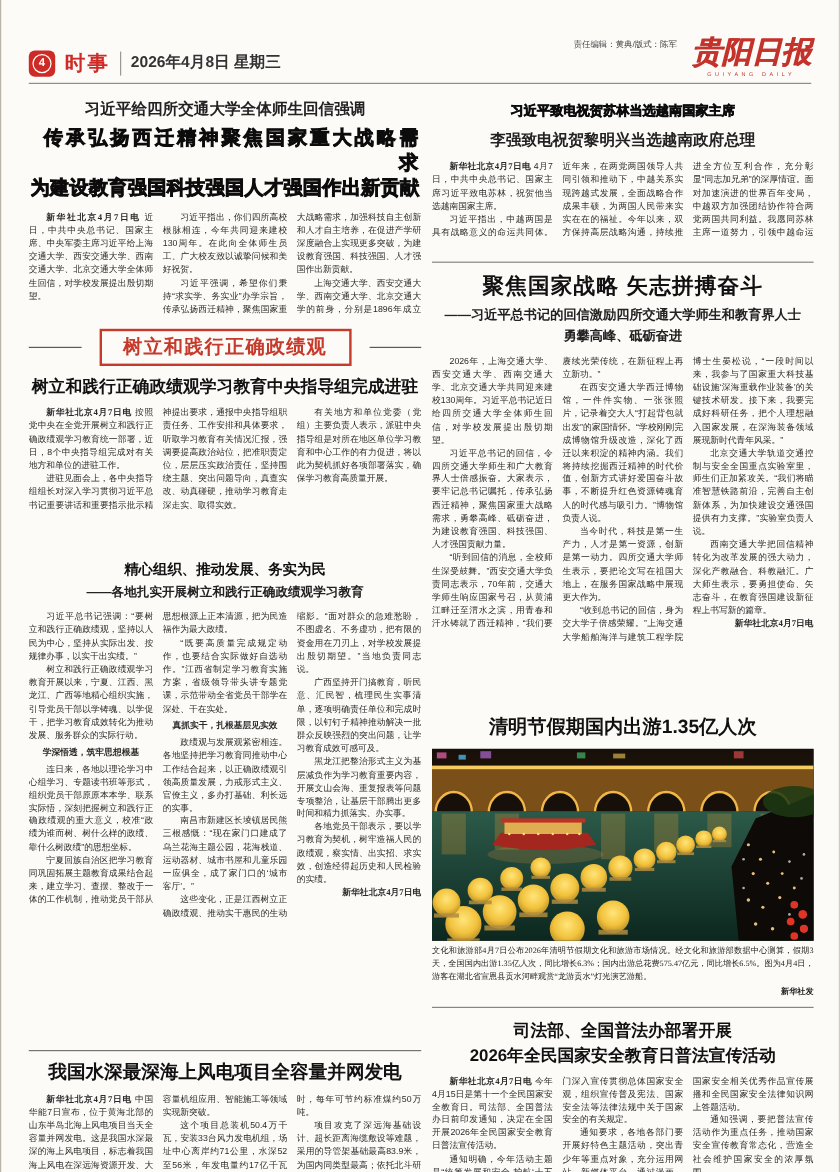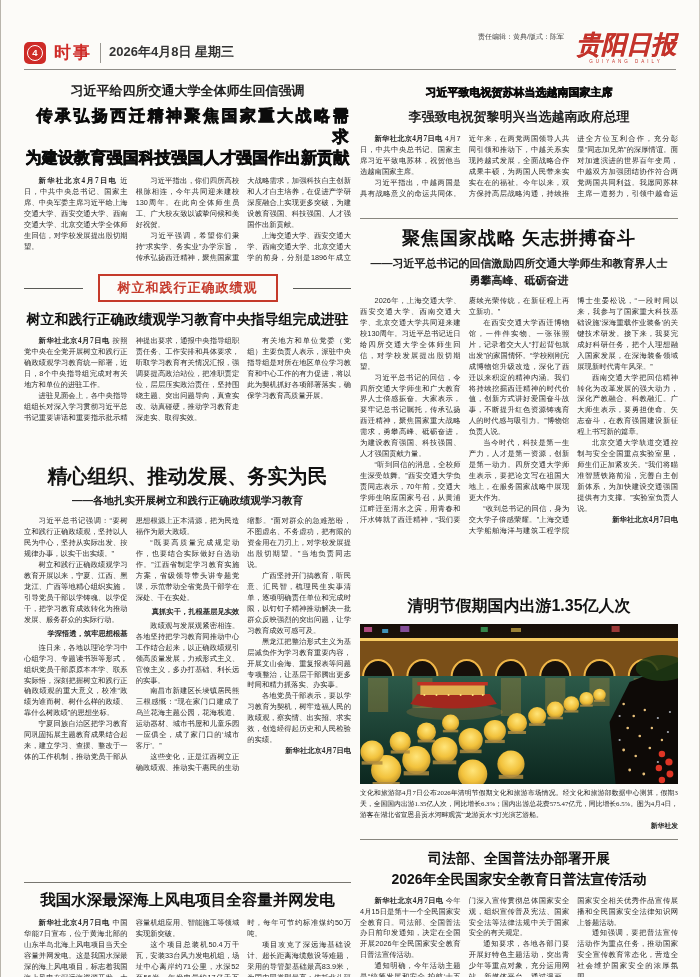--- a/index.html
+++ b/index.html
@@ -36,33 +36,33 @@
         -webkit-text-stroke:0.7px #0c0c0c;}
   .mega-l1{font-size:16px;letter-spacing:2.5px;text-align:right;}
   .mega-l2{font-size:16px;letter-spacing:0.2px;}
   .h-big{font-size:17px;font-weight:900;text-align:center;color:#0c0c0c;
          -webkit-text-stroke:0.5px #0c0c0c;margin:0;}
   .h-mid{font-weight:900;text-align:center;color:#111;margin:0;}
   .dashsub{text-align:center;font-weight:bold;color:#222;}
   .col3{column-count:3;column-gap:8px;text-align:justify;font-size:7.3px;
         line-height:1.5;color:#2a2a2a;overflow:hidden;}
   .col3 p{margin:0;text-indent:2em;}
-  .col3 p.subhead{text-indent:0;text-align:right;font-weight:bold;margin:3px 0;}
+  .col3 p.subhead{text-indent:0;text-align:center;font-weight:bold;margin:3px 0;}
   .col3 p.credit{text-indent:0;text-align:right;font-family:"Liberation Serif",serif;font-weight:bold;}
   .col3 b{font-family:"Liberation Serif",serif;font-weight:bold;}
   
   .lead-body{height:88px;margin-top:8px;}
   .divider{display:flex;align-items:center;margin:10px 0 9px;}
   .divider .line{flex:1;height:1px;background:#5a5a56;}
-  .redbox{border:2px solid #c53a2b;color:#c53a2b;font-weight:bold;font-size:13px;
+  .redbox{border:2px solid #c53a2b;color:#c53a2b;font-weight:bold;font-size:16px;
           padding:3px 18px;letter-spacing:1px;margin:0 15px;}
   .inspection-h{font-size:14px;margin:2px 0 7px;}
   .inspection-body{height:116px;}
   .practice{margin-top:11px;}
-  .practice-h{font-size:20px;}
+  .practice-h{font-size:12px;}
   .practice-sub{font-size:10.5px;margin:4px 0 8px;}
   .practice-body{height:356px;}
   .windpower{border-top:1px solid #77756f;margin-top:10px;padding-top:7px;}
   .windpower-h{font-size:15.5px;margin-bottom:7px;}
   .windpower-body{height:86px;}
   
   .vietnam-h{font-size:11px;margin-top:6px;}
   .vietnam-sub{font-family:"Liberation Serif",serif;font-size:13px;margin:8px 0 8px;}
   .vietnam-body{height:76px;}
   .rule{border:none;border-top:1px solid #88867f;margin:8px 0 7px;}
@@ -181,22 +181,22 @@
       <article>
         <h2 class="h-mid strategy-h">聚焦国家战略 矢志拼搏奋斗</h2>
         <div class="dashsub strategy-sub">——习近平总书记的回信激励四所交通大学师生和教育界人士勇攀高峰、砥砺奋进</div>
         <div class="col3 strategy-body">
             <p>2026年，上海交通大学、西安交通大学、西南交通大学、北京交通大学共同迎来建校130周年。习近平总书记近日给四所交通大学全体师生回信，对学校发展提出殷切期望。</p>
             <p>习近平总书记的回信，令四所交通大学师生和广大教育界人士倍感振奋。大家表示，要牢记总书记嘱托，传承弘扬西迁精神，聚焦国家重大战略需求，勇攀高峰、砥砺奋进，为建设教育强国、科技强国、人才强国贡献力量。</p>
             <p>“听到回信的消息，全校师生深受鼓舞。”西安交通大学负责同志表示，70年前，交通大学师生响应国家号召，从黄浦江畔迁至渭水之滨，用青春和汗水铸就了西迁精神，“我们要赓续光荣传统，在新征程上再立新功。”</p>
             <p>在西安交通大学西迁博物馆，一件件实物、一张张照片，记录着交大人“打起背包就出发”的家国情怀。“学校刚刚完成博物馆升级改造，深化了西迁以来积淀的精神内涵。我们将持续挖掘西迁精神的时代价值，创新方式讲好爱国奋斗故事，不断提升红色资源铸魂育人的时代感与吸引力。”博物馆负责人说。</p>
             <p>当今时代，科技是第一生产力，人才是第一资源，创新是第一动力。四所交通大学师生表示，要把论文写在祖国大地上，在服务国家战略中展现更大作为。</p>
             <p>“收到总书记的回信，身为交大学子倍感荣耀。”上海交通大学船舶海洋与建筑工程学院博士生晏松说，“一段时间以来，我参与了国家重大科技基础设施‘深海重载作业装备’的关键技术研发。接下来，我要完成好科研任务，把个人理想融入国家发展，在深海装备领域展现新时代青年风采。”</p>
+            <p>北京交通大学轨道交通控制与安全全国重点实验室里，师生们正加紧攻关。“我们将瞄准智慧铁路前沿，完善自主创新体系，为加快建设交通强国提供有力支撑。”实验室负责人说。</p>
             <p>西南交通大学把回信精神转化为改革发展的强大动力，深化产教融合、科教融汇。广大师生表示，要勇担使命、矢志奋斗，在教育强国建设新征程上书写新的篇章。</p>
-            <p>北京交通大学轨道交通控制与安全全国重点实验室里，师生们正加紧攻关。“我们将瞄准智慧铁路前沿，完善自主创新体系，为加快建设交通强国提供有力支撑。”实验室负责人说。</p>
             <p class="credit">新华社北京4月7日电</p>
           </div>
       </article>
 
       <section class="tourism">
         <h2 class="h-mid tourism-h">清明节假期国内出游1.35亿人次</h2>
         <figure style="margin:0">
           <svg class="photo" viewBox="0 0 316 160" preserveAspectRatio="none" role="img">
             <defs>
               <radialGradient id="umb" cx="50%" cy="38%" r="70%">

